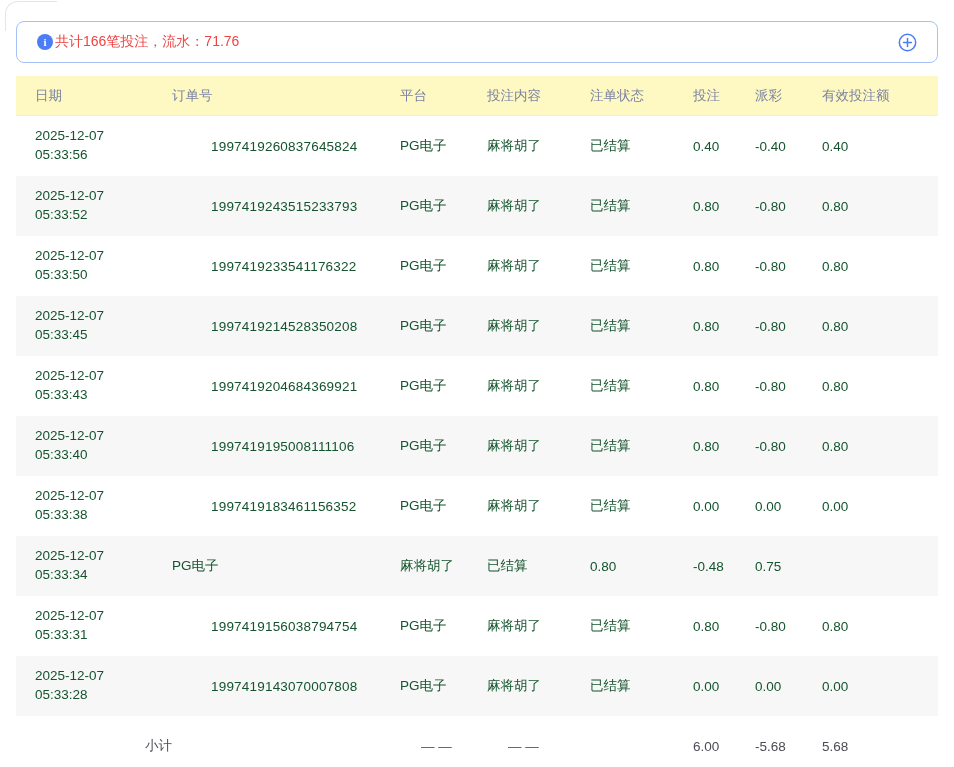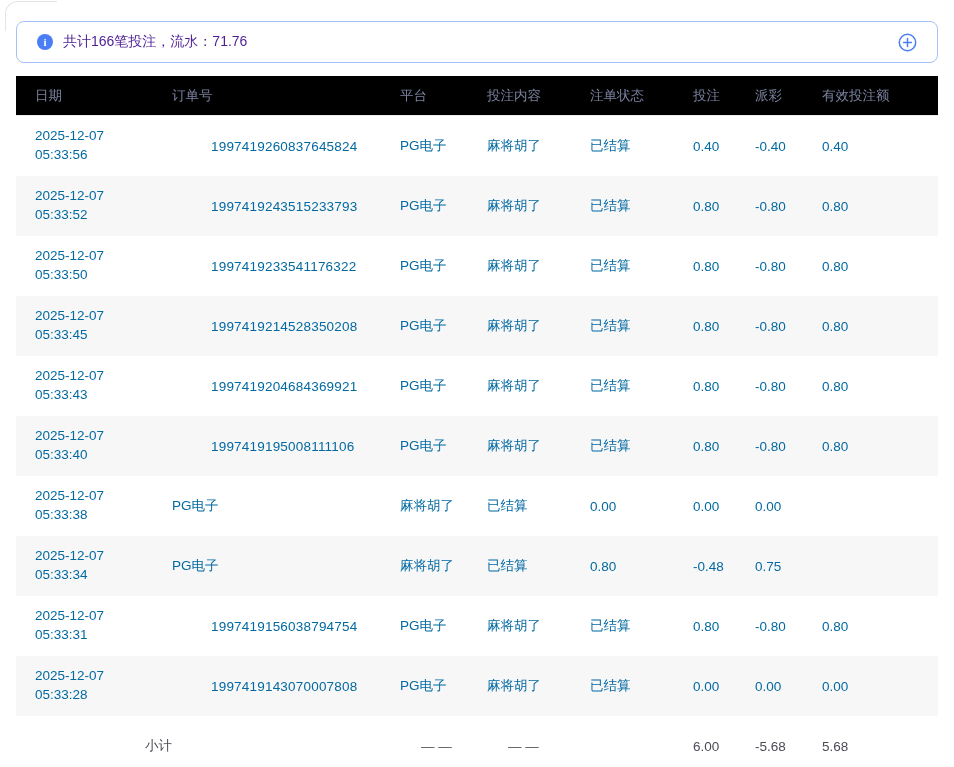--- a/index.html
+++ b/index.html
@@ -41,23 +41,23 @@
     color: #ffffff;
     font-family: "Liberation Serif", "DejaVu Serif", serif;
     font-size: 11px;
     font-weight: bold;
     display: inline-flex;
     align-items: center;
     justify-content: center;
     flex: 0 0 auto;
   }
   .summary-text {
-    margin-left: 10px;
+    margin-left: 2px;
     font-size: 14px;
-    color: #4c1d95;
+    color: #ef4444;
   }
   .expand-btn {
     margin-left: auto;
     width: 20px; height: 20px;
     background: none;
     border: none;
     padding: 0;
     cursor: pointer;
     display: inline-flex;
     align-items: center;
@@ -70,29 +70,29 @@
     left: 16px; right: 16px; top: 76px;
   }
   .grid-row {
     display: grid;
     grid-template-columns: 137px 228px 87px 103px 103px 62px 67px 1fr;
     padding-left: 19px;
     align-items: center;
   }
   .thead {
     height: 40px;
-    background: #000000;
+    background: #fef9c3;
     border-bottom: 1px solid #eceef3;
     color: #7b82a0;
     font-size: 13.5px;
   }
   .tr {
     height: 60px;
     font-size: 13.5px;
-    color: #0369a1;
+    color: #14532d;
     background: #ffffff;
   }
   .tr.striped { background: #f7f7f8; }
   .cell-date .d-line { line-height: 1.38; }
   .order-no { letter-spacing: 0.2px; margin-left: 39px; }
 
   .tfoot {
     height: 60px;
     font-size: 13.5px;
     color: #4b4c55;
@@ -210,20 +210,21 @@
     <div>已结算</div>
     <div>0.80</div>
     <div>-0.80</div>
     <div>0.80</div>
   </div>
       <div class="grid-row tr">
     <div class="cell-date">
       <div class="d-line">2025-12-07</div>
       <div class="d-line">05:33:38</div>
     </div>
+    <div class="order-no">1997419183461156352</div>
     <div>PG电子</div>
     <div>麻将胡了</div>
     <div>已结算</div>
     <div>0.00</div>
     <div>0.00</div>
     <div>0.00</div>
   </div>
       <div class="grid-row tr striped">
     <div class="cell-date">
       <div class="d-line">2025-12-07</div>

